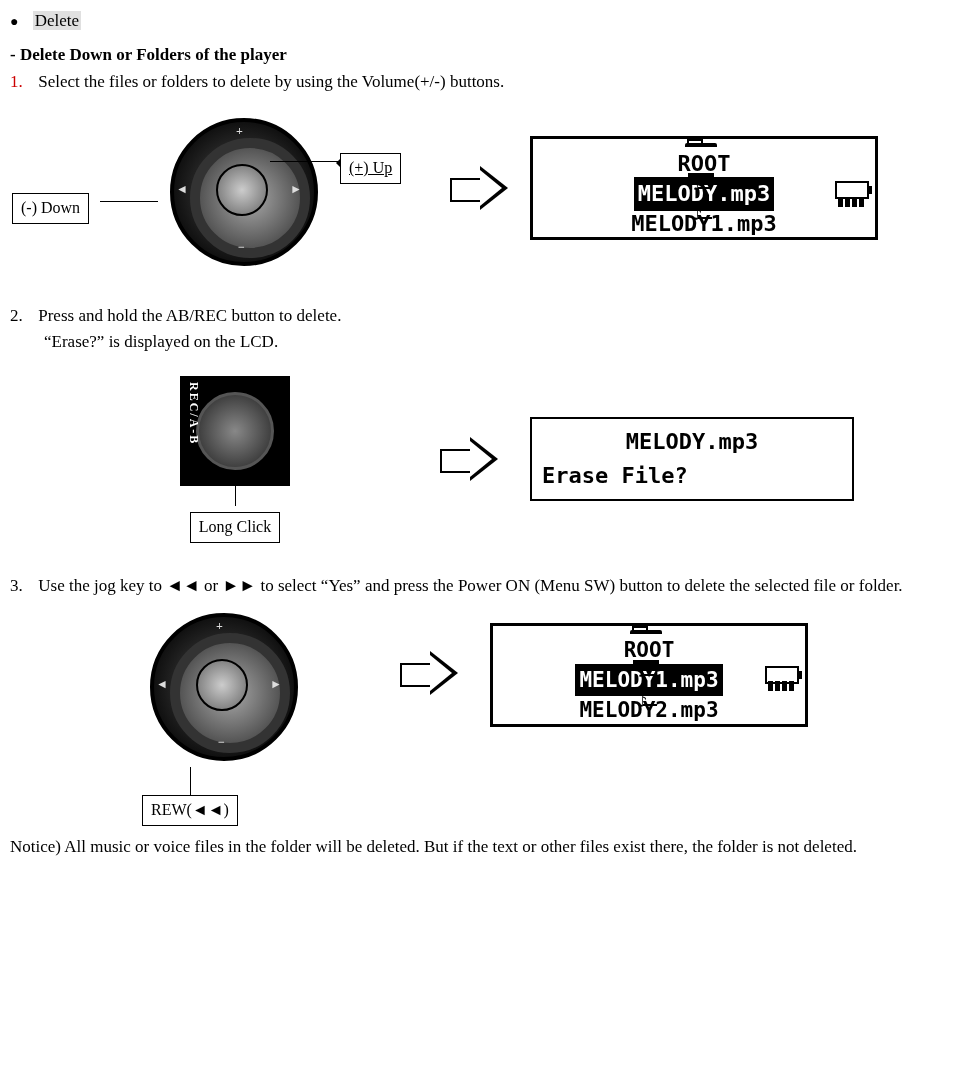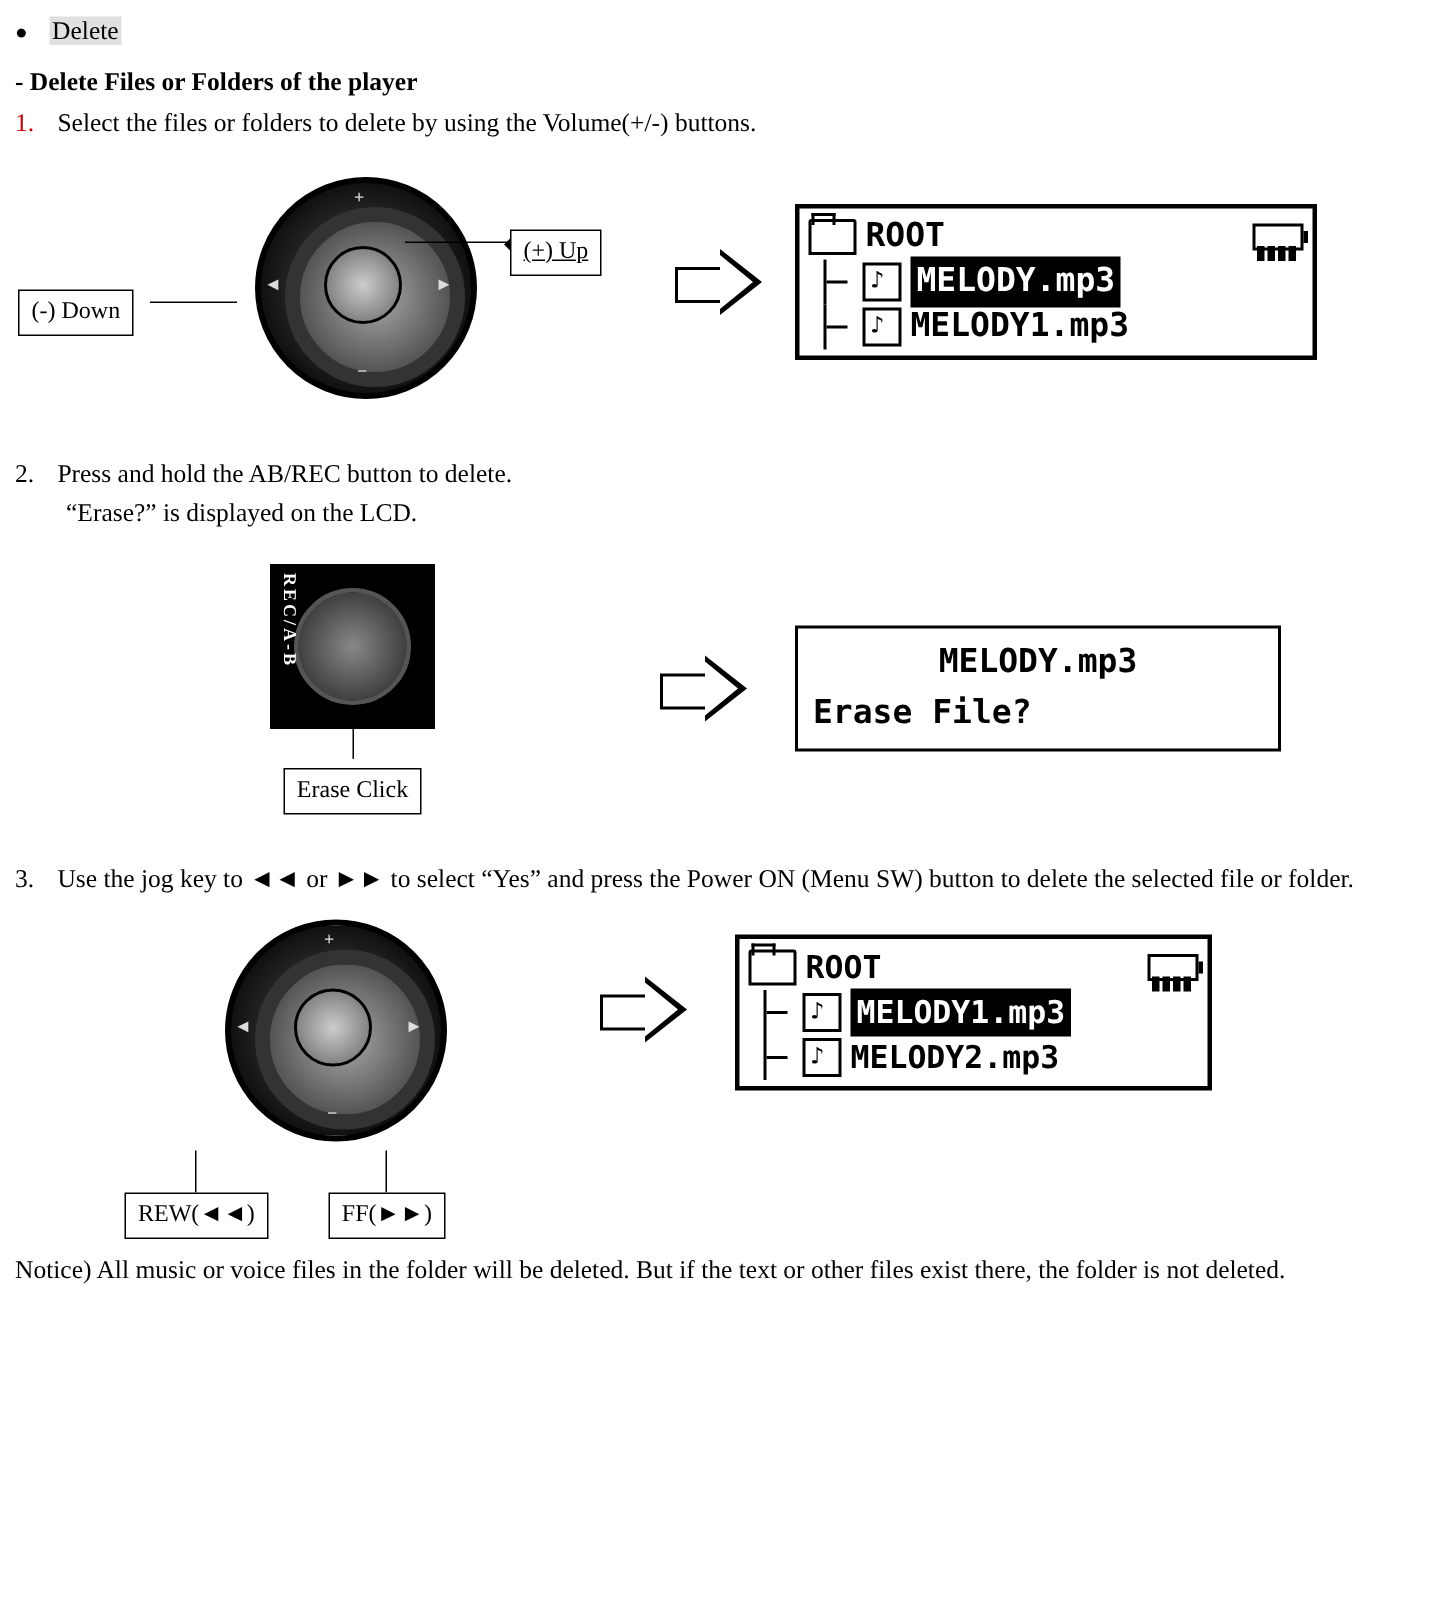--- a/index.html
+++ b/index.html
@@ -51,21 +51,21 @@
   
   .big-arrow { width: 60px; height: 60px; margin: 0 20px 0 40px; position:relative; }
   .big-arrow .shaft { position:absolute; left:0; top:20px; width:30px; height:20px; border:2px solid #000; }
   .big-arrow .head  { position:absolute; left:30px; top:8px; width:0; height:0;
                       border-top:22px solid transparent; border-bottom:22px solid transparent; border-left:28px solid #000; }
   .big-arrow .headin{ position:absolute; left:30px; top:12px; width:0; height:0;
                       border-top:18px solid transparent; border-bottom:18px solid transparent; border-left:22px solid #fff; }
 
   
   .lcd { border:3px solid #000; width:330px; padding:4px 6px; font-family: monospace; font-size:22px; font-weight:bold; }
-  .lcd-row { display:flex; align-items:center; height:30px; }
+  .lcd-row { display:flex; align-items:center; height:30px;flex-direction:column; }
   .folder-icon { width:28px; height:20px; border:2px solid #000; border-radius:2px 2px 0 0; margin-right:6px; position:relative; }
   .folder-icon::before { content:""; position:absolute; left:0; top:-6px; width:12px; height:6px; border:2px solid #000; border-bottom:none; }
   .batt { width:30px; height:14px; border:2px solid #000; margin-left:auto; position:relative; }
   .batt::after{content:"";position:absolute;right:-5px;top:3px;width:3px;height:8px;background:#000;}
   .batt .bar{display:inline-block;width:5px;height:10px;background:#000;margin:2px 1px 0 1px;}
   .tree-stub { width:24px; border-left:2px solid #000; height:30px; position:relative; margin-left:10px; }
   .tree-stub::after{content:"";position:absolute;left:0;top:14px;width:14px;border-top:2px solid #000;}
   .note-icon { width:22px; height:22px; border:2px solid #000; margin-right:6px; position:relative; }
   .note-icon::after{content:"♪";position:absolute;left:3px;top:-2px;font-size:16px;}
   .sel { background:#000; color:#fff; padding: 0 4px; }
@@ -97,21 +97,21 @@
   p.notice { margin: 8px 0 0 0; text-align: justify; }
 </style>
 </head>
 <body>
 
 <div class="bullet-line">
   <span class="bullet-dot">●</span>
   <span class="hl">Delete</span>
 </div>
 
-<div class="bold">- Delete Files or Folders of the player</div>
+<div class="bold">- Delete Down or Folders of the player</div>
 
 <ol class="steps">
 
   <li>
     <span class="num red">1.</span>
     <span>Select the files or folders to delete by using the Volume(+/-) buttons.</span>
 
     <div class="fig-row relwrap" style="height:170px;">
 
       <div class="callout-box callout-down">(-) Down</div>
@@ -161,21 +161,21 @@
     <span>Press and hold the AB/REC button to delete.</span>
     <div class="indent">“Erase?” is displayed on the LCD.</div>
 
     <div class="fig-row" style="margin-top:20px;">
       <div class="rec-wrap">
         <div class="rec-btn">
           <span class="rec-side">REC/A-B</span>
           <div class="rec-circle"></div>
         </div>
         <div class="vline"></div>
-        <div class="callout-box callout-long">Erase Click</div>
+        <div class="callout-box callout-long">Long Click</div>
       </div>
 
       <div class="big-arrow" style="margin-left:150px;">
         <div class="shaft"></div>
           <div class="head"></div>
           <div class="headin"></div>
       </div>
 
       <div class="erase">
         <div class="title">MELODY.mp3</div>
@@ -197,24 +197,20 @@
           <span class="jog-plus">+</span>
           <span class="jog-minus">−</span>
           <span class="jog-left">◄</span>
           <span class="jog-right">►</span>
         </div>
         <div class="twocall">
           <div class="vstub" style="margin-left:-60px;">
             <div class="l"></div>
             <div class="callout-box">REW(◄◄)</div>
           </div>
-          <div class="vstub">
-            <div class="l"></div>
-            <div class="callout-box">FF(►►)</div>
-          </div>
         </div>
       </div>
 
       <div class="big-arrow" style="margin:40px 20px 0 100px;">
         <div class="shaft"></div>
           <div class="head"></div>
           <div class="headin"></div>
       </div>
 
       <div class="lcd2" style="margin-top:20px;">

